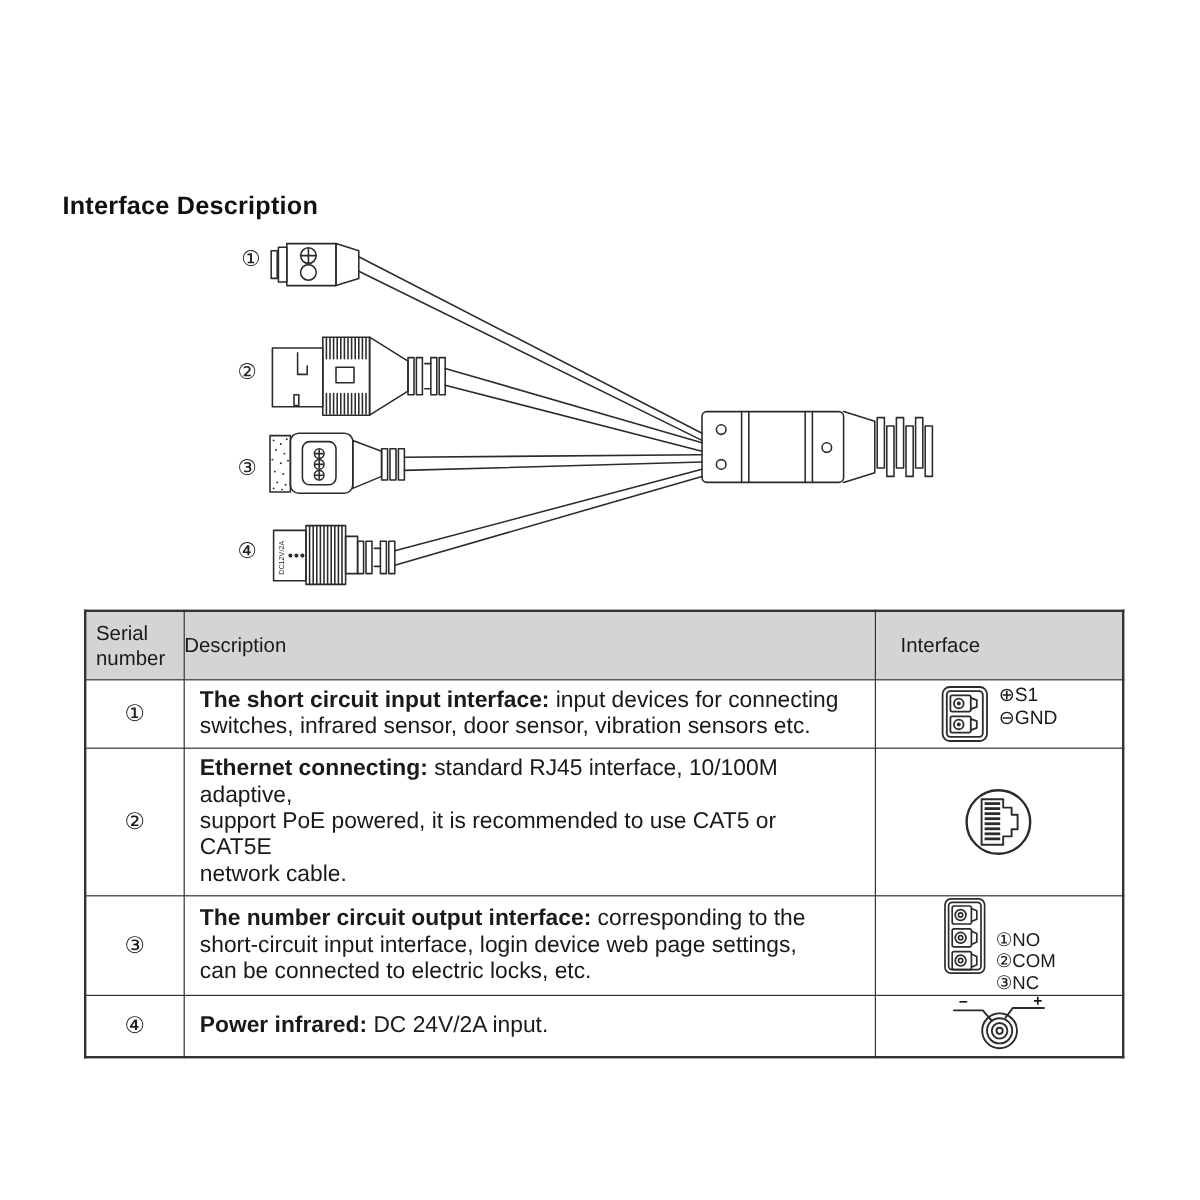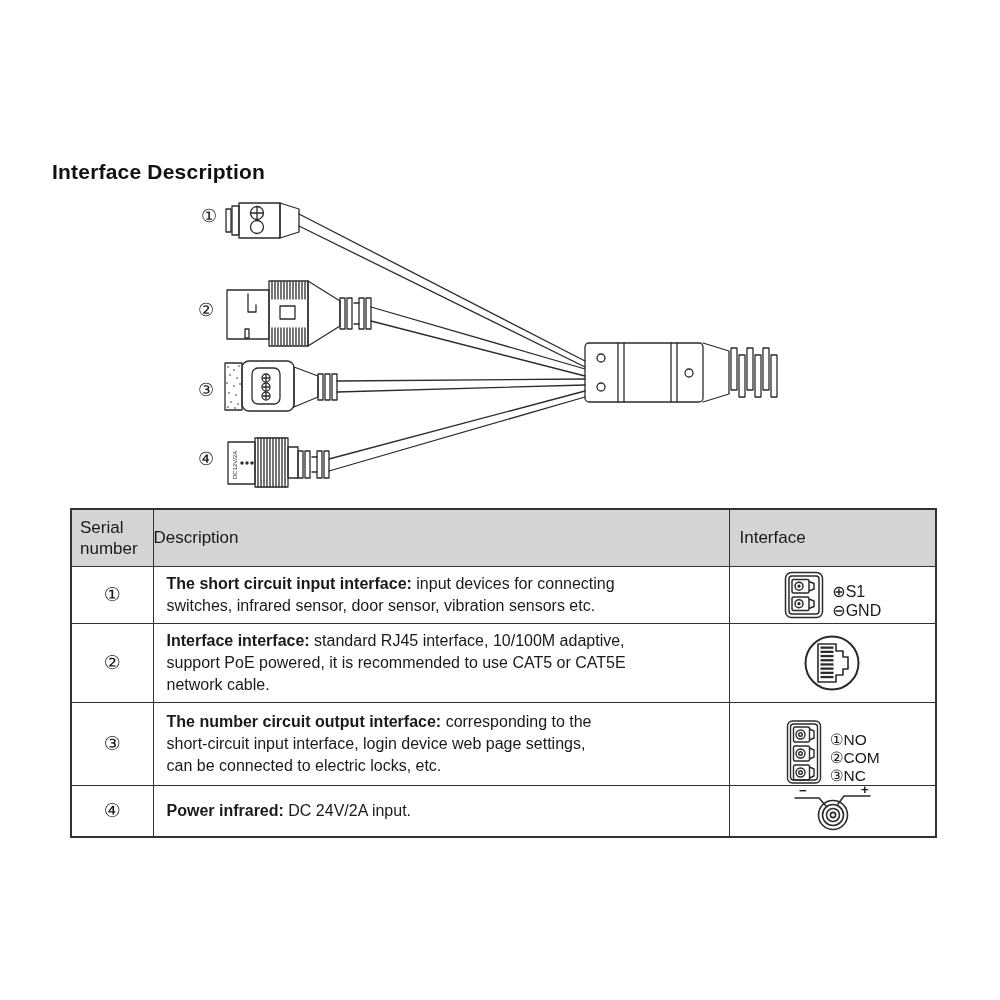--- a/index.html
+++ b/index.html
@@ -19,26 +19,26 @@
   #dnum3 { left:8px;   top:186px; }
   #dnum4 { left:8px;   top:255px; }
 
   
   table#iface-table { position:absolute; left:70px; top:508px; width:865px;
           border-collapse:collapse; table-layout:fixed; border:2px solid #333; }
   #iface-table th, #iface-table td { border:1.5px solid #333; vertical-align:middle; }
   #iface-table th { background:#d4d4d4; font-weight:normal; font-size:17px; }
   th.h-serial { text-align:left; padding-left:8px; line-height:21px; }
   th.h-desc   { text-align:left; }
-  th.h-iface  { text-align:left; padding-left:10px; }
+  th.h-iface  { text-align:left; padding-left:21px; }
   td.serial { text-align:center; font-size:19px; }
-  td.desc { padding:6px 24px 6px 13px; font-size:16px; line-height:22px; white-space:pre-line; }
+  td.desc { padding:6px 24px 6px 13px; font-size:19px; line-height:22px; white-space:pre-line; }
   td.desc b { font-weight:bold; }
   td.iface { }
-  .ifc { display:flex; align-items:flex-end; justify-content:center; gap:5px; }
+  .ifc { display:flex; align-items:flex-start; justify-content:center; gap:5px; }
   .iflabels { display:flex; flex-direction:column; font-size:16px; line-height:19px; }
   .iflabels.three { font-size:15.5px; line-height:18px;margin-top:28px; }
 </style>
 </head>
 <body>
 
 <div id="canvas">
 
   <div id="page-title">Interface Description</div>
 
@@ -187,21 +187,21 @@
             <div class="iflabels">
               <span>⊕S1</span>
               <span>⊖GND</span>
             </div>
           </div>
         </td>
       </tr>
 
       <tr style="height:78px">
         <td class="serial">②</td>
-        <td class="desc"><b>Interface interface:</b><span> standard RJ45 interface, 10/100M adaptive,
+        <td class="desc"><b>Ethernet connecting:</b><span> standard RJ45 interface, 10/100M adaptive,
 support PoE powered, it is recommended to use CAT5 or CAT5E
 network cable.</span></td>
         <td class="iface">
           <div class="ifc">
             <svg width="58" height="58" viewBox="0 0 58 58">
               <circle cx="29" cy="29" r="26.5" stroke="#2b2b2b" stroke-width="2" fill="none"></circle>
               <g transform="translate(29,29)">
                 <path d="M-14,-19 H4 V-12 H11 V-6 H16 V6 H11 V12 H4 V19 H-14 Z" stroke="#2b2b2b" stroke-width="1.6" fill="none" stroke-linejoin="round"></path>
                 <g fill="#2b2b2b" stroke="none">
                   <rect x="-11.5" y="-16.5" width="13" height="2.3"></rect>

